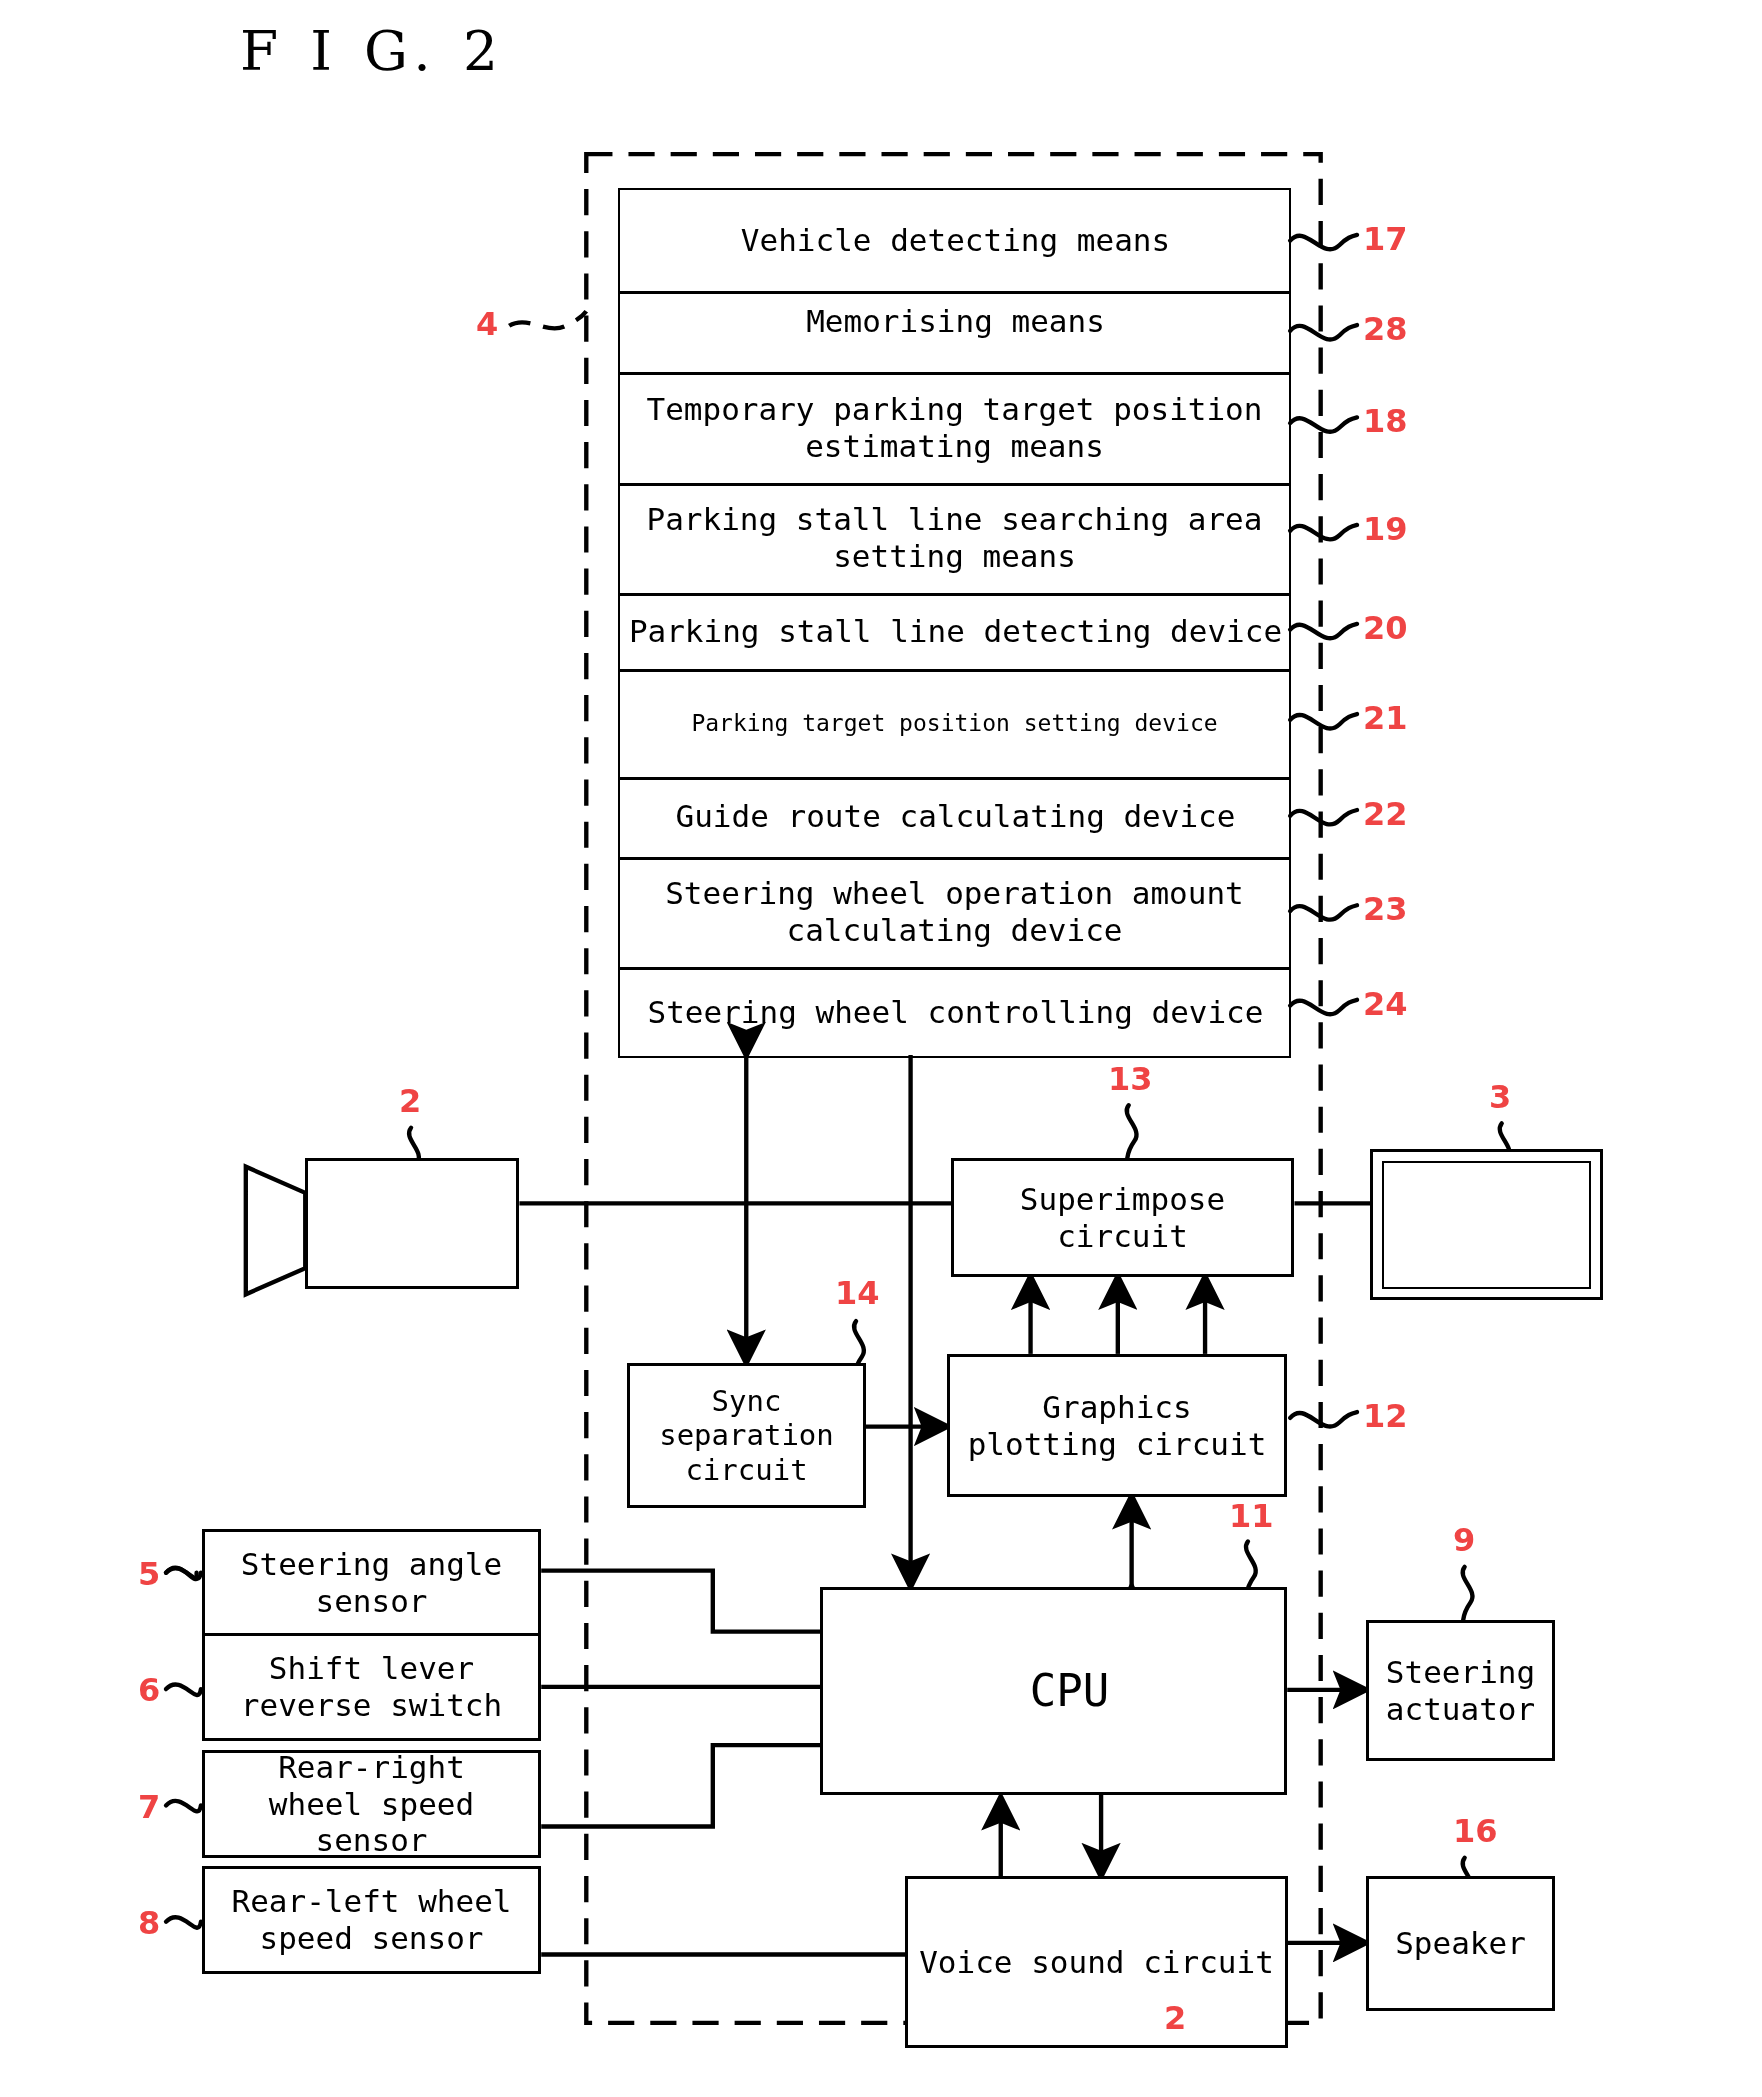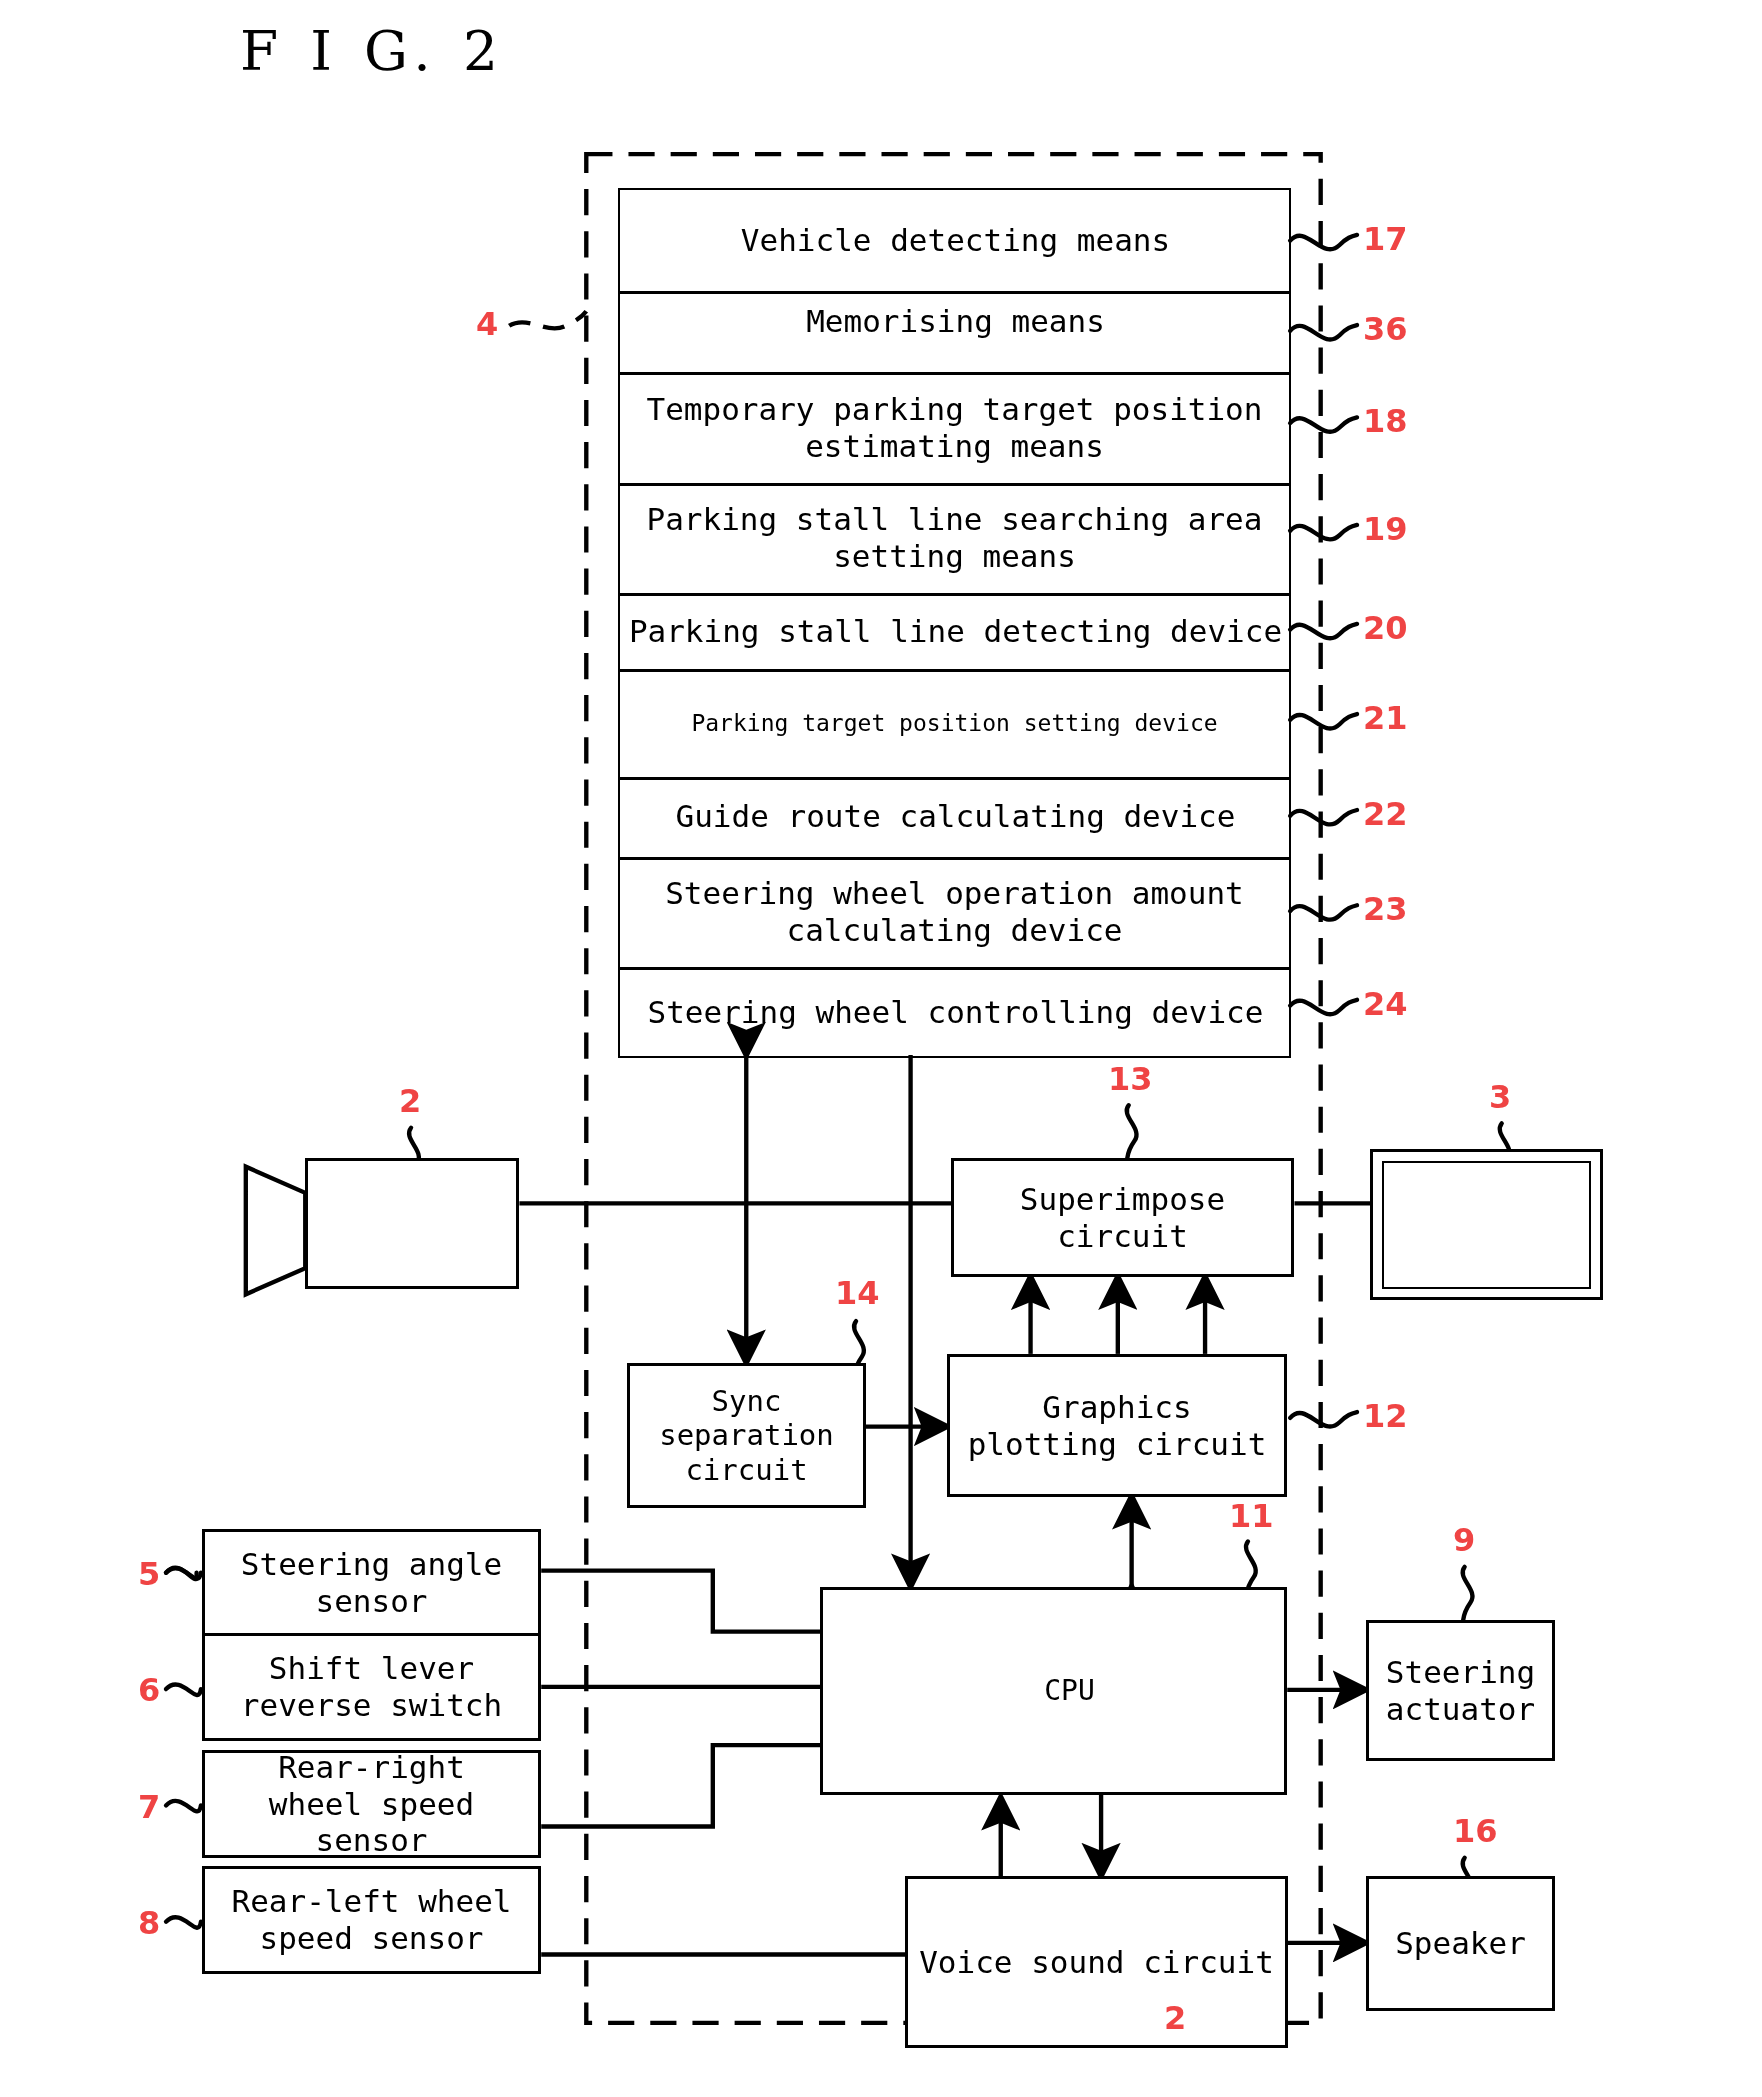--- a/index.html
+++ b/index.html
@@ -121,21 +121,21 @@
   <div class="blk" style="left:623px;top:292px;width:665px;height:58px;font-size:31px;">Memorising means</div>
   <div class="blk" style="left:631px;top:374px;width:647px;height:108px;font-size:31px;">Temporary parking target position estimating means</div>
   <div class="blk" style="left:631px;top:484px;width:647px;height:108px;font-size:31px;">Parking stall line searching area setting means</div>
   <div class="blk" style="left:623px;top:595px;width:665px;height:73px;font-size:31px;">Parking stall line detecting device</div>
   <div class="blk" style="left:634px;top:671px;width:641px;height:105px;font-size:23px;">Parking target position setting device</div>
   <div class="blk" style="left:623px;top:778px;width:665px;height:77px;font-size:31px;">Guide route calculating device</div>
   <div class="blk" style="left:631px;top:858px;width:647px;height:108px;font-size:31px;">Steering wheel operation amount calculating device</div>
   <div class="blk" style="left:623px;top:969px;width:665px;height:86px;font-size:31px;">Steering wheel controlling device</div>
 
   <div class="refnum" style="left:1363px;top:220px;">17</div>
-  <div class="refnum" style="left:1363px;top:310px;">36</div>
+  <div class="refnum" style="left:1363px;top:310px;">28</div>
   <div class="refnum" style="left:1363px;top:402px;">18</div>
   <div class="refnum" style="left:1363px;top:510px;">19</div>
   <div class="refnum" style="left:1363px;top:609px;">20</div>
   <div class="refnum" style="left:1363px;top:699px;">21</div>
   <div class="refnum" style="left:1363px;top:795px;">22</div>
   <div class="refnum" style="left:1363px;top:890px;">23</div>
   <div class="refnum" style="left:1363px;top:985px;">24</div>
 
   <div class="refnum" style="left:476px;top:305px;">4</div>
 
@@ -151,21 +151,21 @@
 
   <div class="obox blk" style="left:951px;top:1158px;width:343px;height:119px;font-size:31px;padding:0 17.5px;">Superimpose circuit</div>
   <div class="refnum" style="left:1108px;top:1060px;">13</div>
 
   <div class="obox blk" style="left:627px;top:1363px;width:239px;height:145px;font-size:29px;padding:0 10.2px;">Sync separation circuit</div>
   <div class="refnum" style="left:835px;top:1274px;">14</div>
 
   <div class="obox blk" style="left:947px;top:1354px;width:340px;height:143px;font-size:31px;padding:0 11.6px;">Graphics plotting circuit</div>
   <div class="refnum" style="left:1363px;top:1397px;">12</div>
 
-  <div class="obox blk" style="left:820px;top:1587px;width:467px;height:208px;font-size:28px;padding-left:32px;">CPU</div>
+  <div class="obox blk" style="left:820px;top:1587px;width:467px;height:208px;font-size:44px;padding-left:32px;">CPU</div>
   <div class="refnum" style="left:1229px;top:1497px;">11</div>
 
   <div class="obox blk" style="left:905px;top:1876px;width:383px;height:172px;font-size:31px;padding:0 10.2px;">Voice sound circuit</div>
   <div class="refnum" style="left:1164px;top:1999px;">2</div>
 
   <div class="obox blk" style="left:1366px;top:1620px;width:189px;height:141px;font-size:31px;padding:0 8.7px;">Steering actuator</div>
   <div class="refnum" style="left:1453px;top:1521px;">9</div>
 
   <div class="obox blk" style="left:1366px;top:1876px;width:189px;height:135px;font-size:31px;padding:0 8.7px;">Speaker</div>
   <div class="refnum" style="left:1453px;top:1812px;">16</div>

